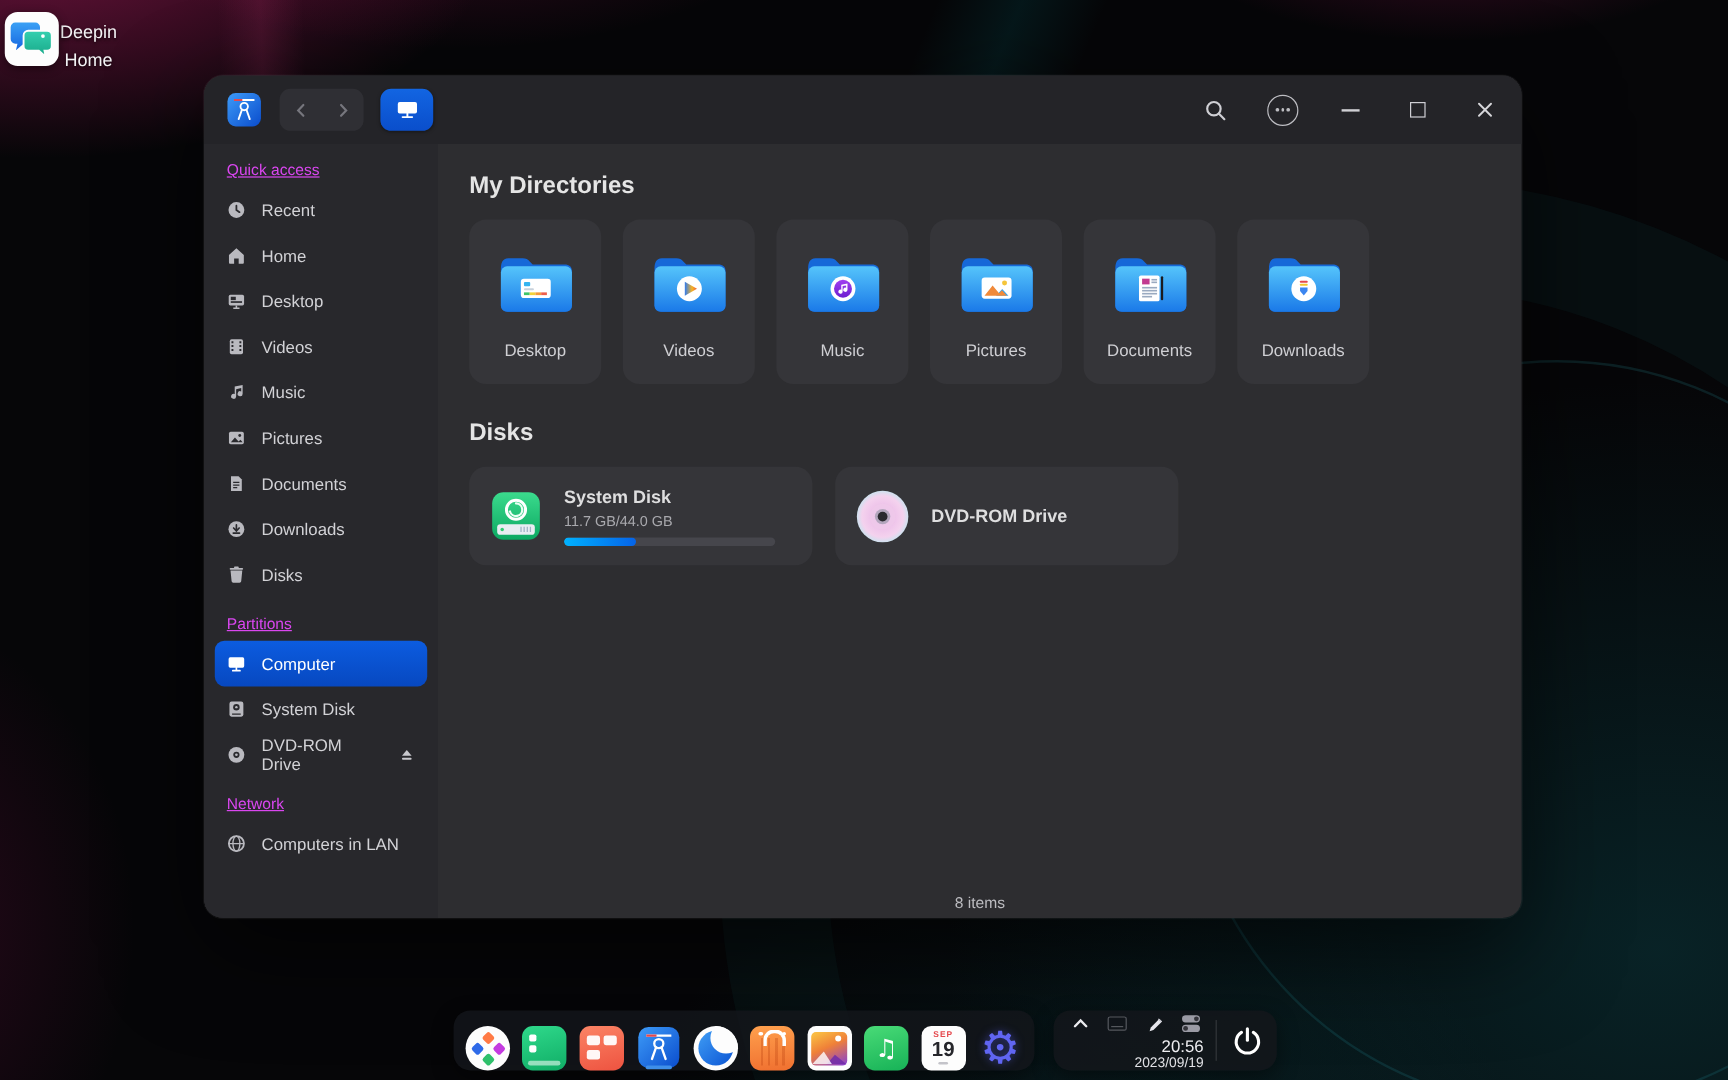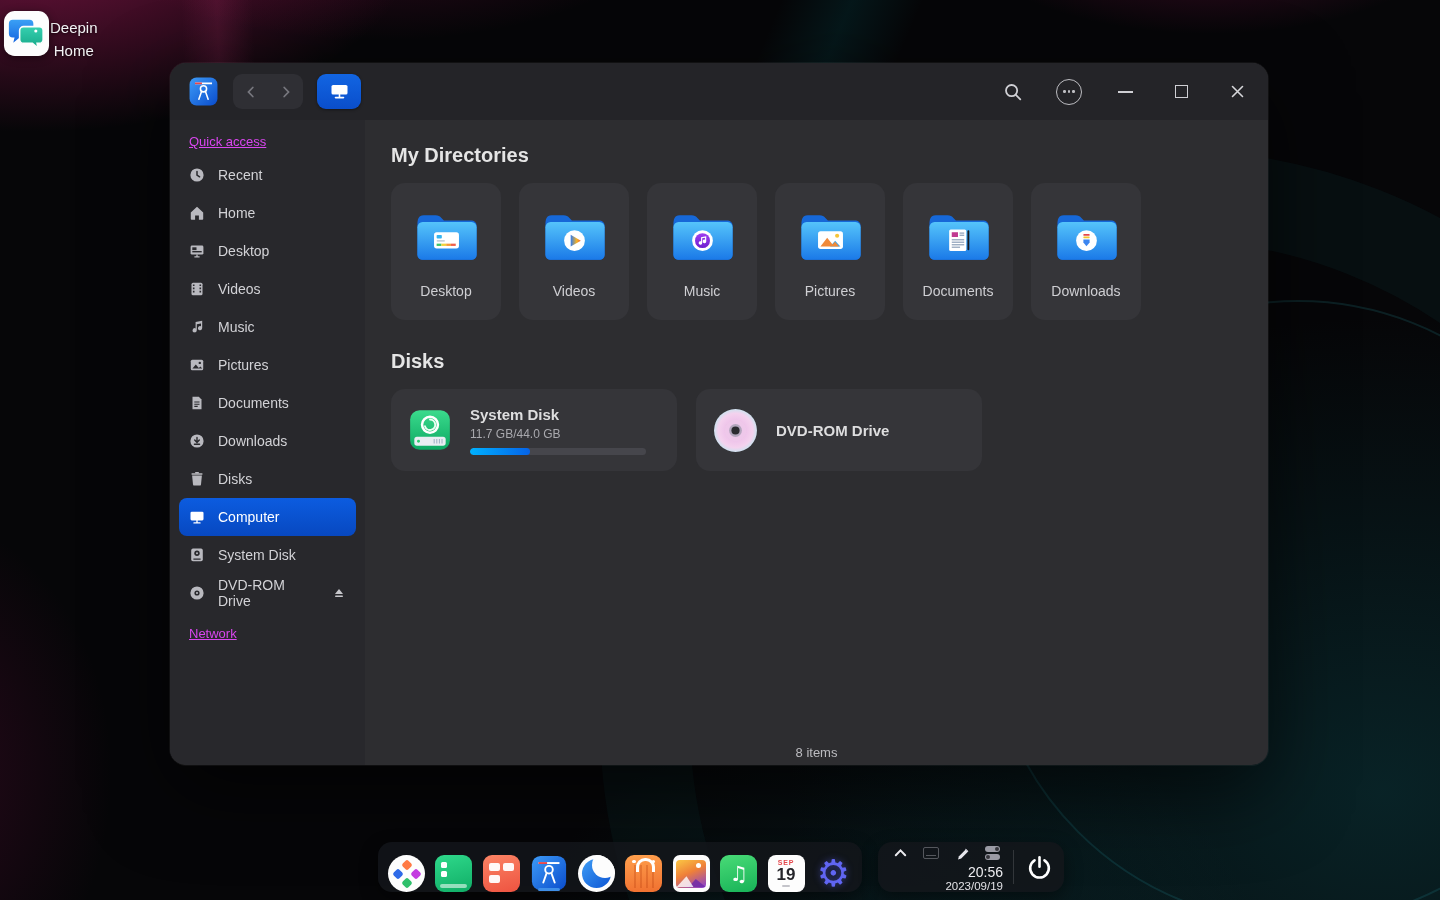--- a/index.html
+++ b/index.html
@@ -342,20 +342,21 @@
           <span class="sb-ico">
               <svg viewBox="0 0 16 16">
                 <path d="M3.1 4.4h9.8l-.9 9a1.4 1.4 0 0 1-1.4 1.2H5.4A1.4 1.4 0 0 1 4 13.4z" fill="currentColor"></path>
                 <rect x="2.4" y="2.3" width="11.2" height="1.5" rx=".75" fill="currentColor"></rect>
                 <rect x="6" y="1" width="4" height="1.5" rx=".75" fill="currentColor"></rect>
               </svg>
             </span>
           <span class="sb-txt">Disks</span>
         </div>
 
+        <div class="sb-sec later">Partitions</div>
 
         <div class="sb-item sel">
           <span class="sb-ico">
               <svg viewBox="0 0 16 16">
                 <rect x="1.5" y="2.8" width="13" height="8.6" rx="1.3" fill="currentColor"></rect>
                 <path d="M8 11.4v2M5 13.9h6" stroke="currentColor" stroke-width="1.4" stroke-linecap="round"></path>
               </svg>
             </span>
           <span class="sb-txt">Computer</span>
         </div>
@@ -382,20 +383,30 @@
           <span class="eject">
               <svg viewBox="0 0 16 16">
                 <path d="M8 3.4 12.6 9H3.4z" fill="currentColor"></path>
                 <rect x="3.4" y="10.8" width="9.2" height="1.9" rx=".95" fill="currentColor"></rect>
               </svg>
             </span>
         </div>
 
         <div class="sb-sec later">Network</div>
 
+        <div class="sb-item">
+          <span class="sb-ico">
+              <svg viewBox="0 0 16 16">
+                <circle cx="8" cy="8" r="6.3" fill="none" stroke="currentColor" stroke-width="1.5"></circle>
+                <ellipse cx="8" cy="8" rx="2.9" ry="6.3" fill="none" stroke="currentColor" stroke-width="1.1"></ellipse>
+                <path d="M1.7 8h12.6" stroke="currentColor" stroke-width="1.1"></path>
+              </svg>
+            </span>
+          <span class="sb-txt">Computers in LAN</span>
+        </div>
       </div>
 
       <div class="content">
         <div class="sec-title">My Directories</div>
 
         <div class="cards">
           <div class="fcard">
             <span><svg viewBox="0 0 64 52">
               <path d="M4 14c0-5 1-9 6-9h11.5c2.6 0 4.2.9 5.6 2.6L29.5 10H55c4 0 6 2 6 5v28c0 3-2 5-6 5H10c-4 0-6-2-6-5z" fill="#1668d8"></path>
               <rect x="4" y="11.5" width="57" height="36.5" rx="5" fill="url(#gFold)"></rect>

